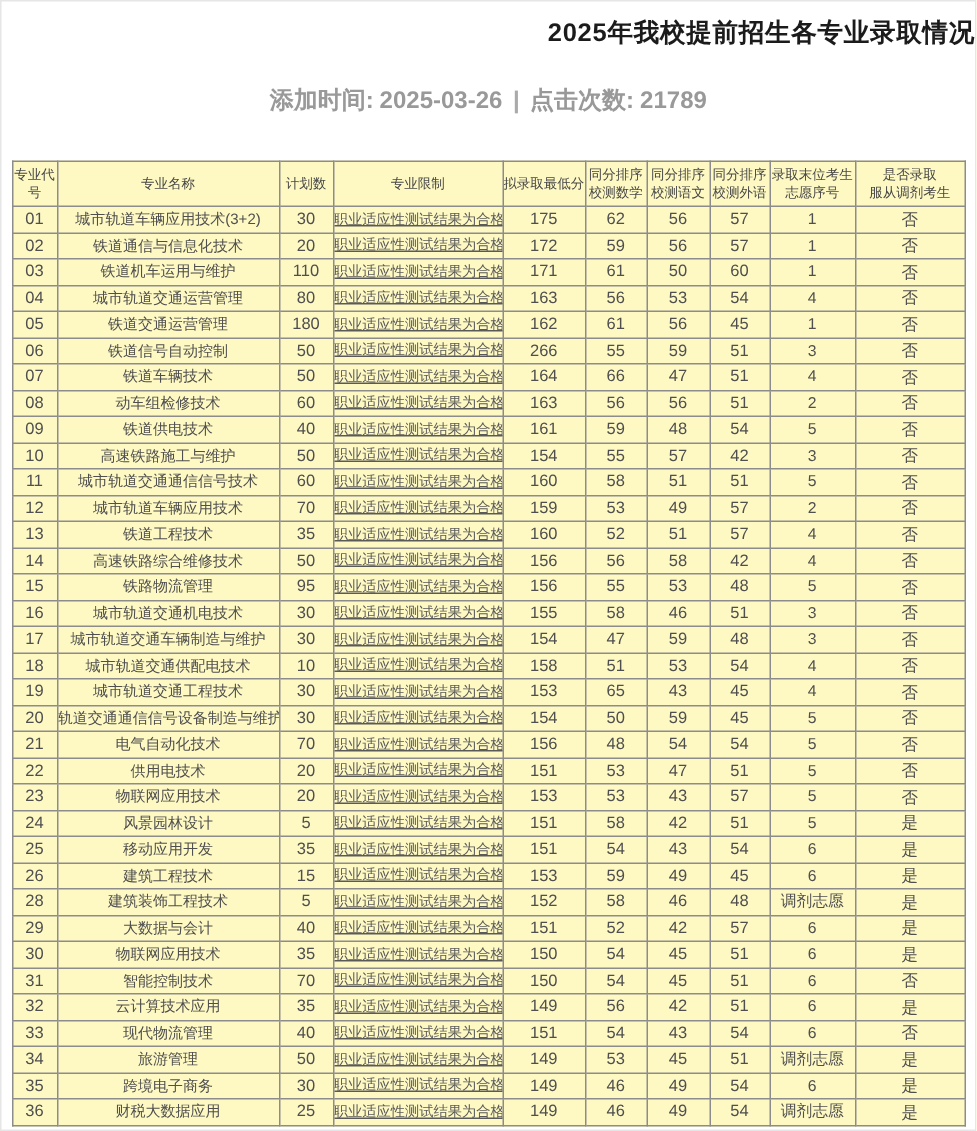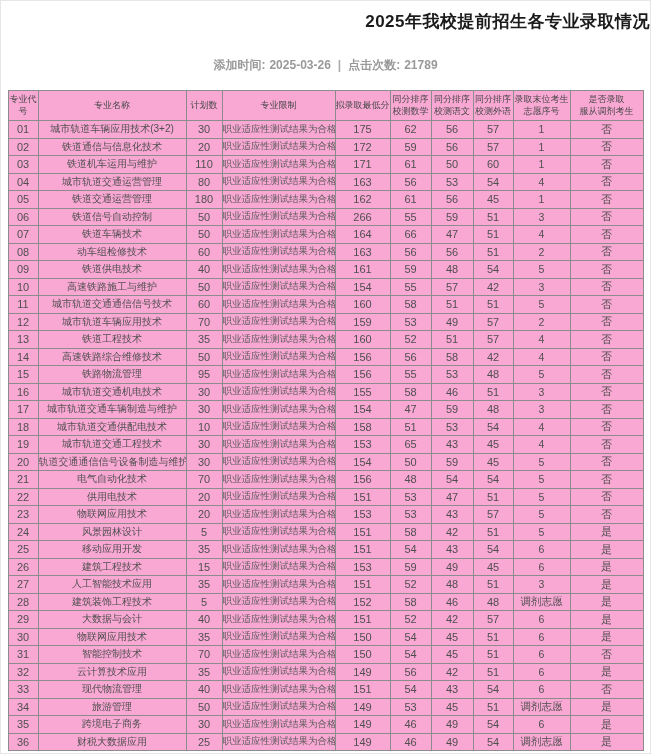--- a/index.html
+++ b/index.html
@@ -19,32 +19,32 @@
     margin: 9px 0 0 0;
     text-align: right;
     font-size: 17px;
     font-weight: bold;
     color: #1b1b1b;
     letter-spacing: 0.5px;
   }
   .meta {
     margin-top: 24px;
     text-align: center;
-    font-size: 12px;
+    font-size: 16px;
     font-weight: bold;
     color: #999999;
   }
   .meta .sep { margin: 0 7px; color: #aaaaaa; }
   .meta .val { margin-left: 4px; }
   table.admission {
     border-collapse: collapse;
     table-layout: fixed;
     width: 635px;
-    margin: 16px auto 0 auto;
-    background: #f9a8d4;
+    margin: 29px auto 0 auto;
+    background: #fef9c3;
     padding-left: 36px;
   }
   .admission th, .admission td {
     border: 1px solid #8c8c8c;
     text-align: center;
     vertical-align: middle;
     padding: 0;
     overflow: hidden;
   }
   .admission th {
@@ -57,21 +57,21 @@
     word-break: keep-all;
   }
   .admission td {
     height: 16.5px;
     font-size: 11px;
     color: #4f4f4f;
     white-space: nowrap;
     word-break: keep-all;
   }
   .admission td:nth-child(2) { font-size: 10px; }
-  .admission td:nth-child(4) { font-size: 9.5px; color: #5a5a5a; }
+  .admission td:nth-child(4) { font-size: 9.5px; color: #5a5a5a; text-decoration: underline; }
   .admission td:nth-child(9) { font-size: 10.5px; }
 </style>
 </head>
 <body>
 
 <div class="page">
   <h1 class="title">2025年我校提前招生各专业录取情况</h1>
 
   <div class="meta">
     <span>添加时间:</span><span class="val">2025-03-26</span><span class="sep">|</span><span>点击次数:</span><span class="val">21789</span>
@@ -417,32 +417,20 @@
           <td>15</td>
           <td>职业适应性测试结果为合格</td>
           <td>153</td>
           <td>59</td>
           <td>49</td>
           <td>45</td>
           <td>6</td>
           <td>是</td>
         </tr>
         <tr>
-          <td>27</td>
-          <td>人工智能技术应用</td>
-          <td>35</td>
-          <td>职业适应性测试结果为合格</td>
-          <td>151</td>
-          <td>52</td>
-          <td>48</td>
-          <td>51</td>
-          <td>3</td>
-          <td>是</td>
-        </tr>
-        <tr>
           <td>28</td>
           <td>建筑装饰工程技术</td>
           <td>5</td>
           <td>职业适应性测试结果为合格</td>
           <td>152</td>
           <td>58</td>
           <td>46</td>
           <td>48</td>
           <td>调剂志愿</td>
           <td>是</td>

